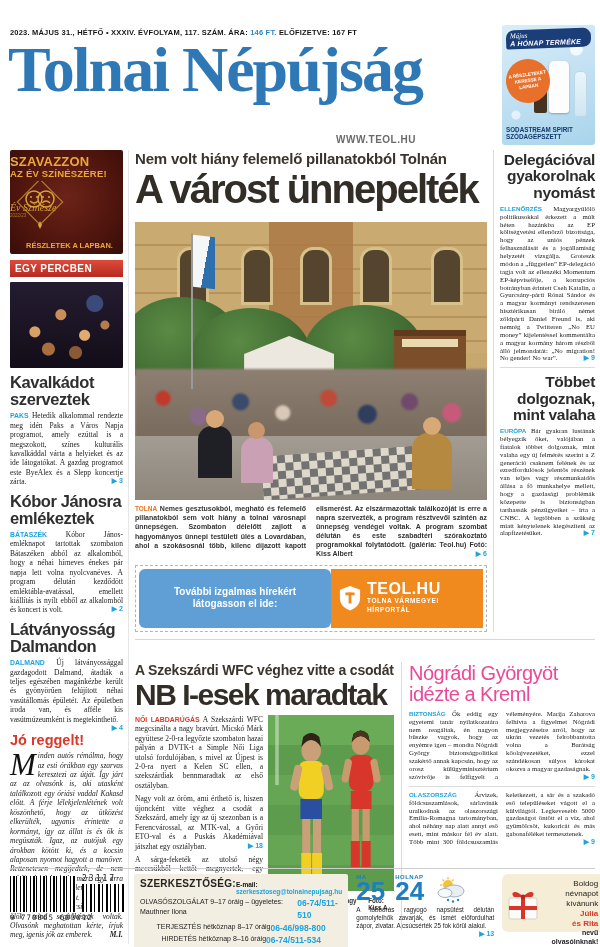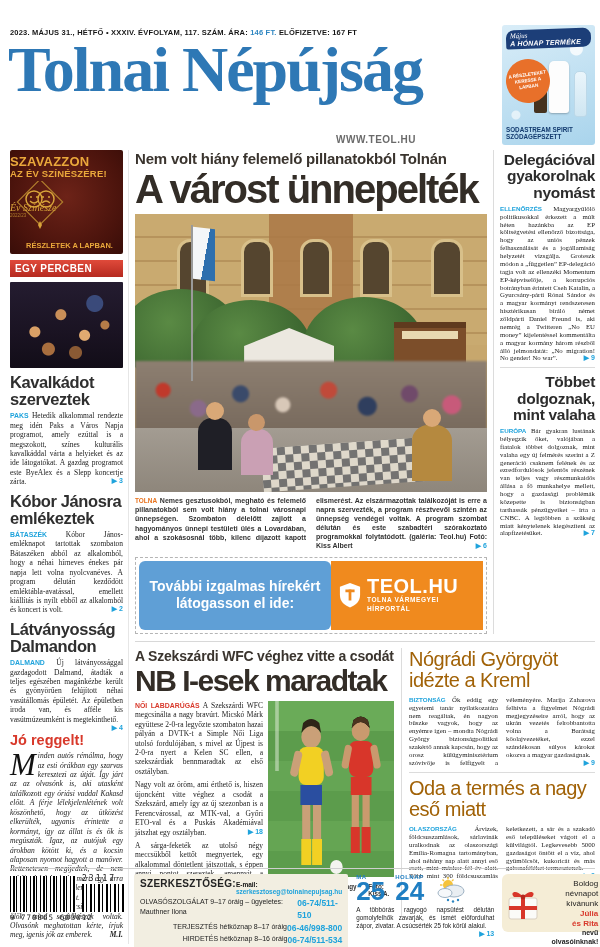--- a/index.html
+++ b/index.html
@@ -32,31 +32,31 @@
   .soda-dark{position:absolute;top:58px;right:48px;width:13px;height:30px;background:#45321f;border-radius:2px;}
   .month-product{position:absolute;bottom:4px;left:4px;right:4px;color:#123a6e;font-weight:bold;
                  font-size:6.3px;line-height:1.2;}
   
   .content{position:absolute;top:150px;left:10px;width:585px;display:flex;gap:6px;}
   .col-left{width:113px;flex:none;border-right:1px solid #e6e6e6;padding-right:5px;box-sizing:content-box;}
   .col-main{flex:1;min-width:0;}
   .top-row{display:flex;gap:6px;}
   .story-main{flex:1;min-width:0;}
   .col-right{width:95px;flex:none;border-left:1px solid #dcdcdc;padding-left:6px;}
-  .bottom-row{display:flex;gap:7px;border-top:1px solid #d8d8d8;margin-top:7px;padding-top:6px;height:268px;}
+  .bottom-row{display:flex;gap:7px;border-top:1px solid #d8d8d8;margin-top:7px;padding-top:22px;height:268px;}
   .football{flex:1;min-width:0;}
   .right-wide{width:186px;flex:none;border-left:1px solid #dcdcdc;padding-left:7px;}
   
   .kicker{font-size:14px;font-weight:bold;color:#3a342e;letter-spacing:-.2px;margin:0 0 2px;}
-  .headline-xl{font-size:40px;font-weight:bold;color:#332d27;letter-spacing:-2px;line-height:1;margin:0 0 5px;}
+  .headline-xl{font-size:40px;font-weight:bold;color:#332d27;letter-spacing:-2px;line-height:1;margin:0 0 13px;}
   .headline-nb{font-size:30px;font-weight:bold;color:#332d27;letter-spacing:-1.5px;line-height:1;margin:1px 0 5px;}
   .h-left{font-size:16.5px;line-height:1.03;color:#2f2f2f;letter-spacing:-.4px;margin:6px 0 3px;}
   .h-left.bold{font-weight:bold;}
   .h-right{font-size:15.5px;font-weight:bold;line-height:1.05;color:#2c2c2c;letter-spacing:-.3px;margin:2px 0 4px;text-align:right;}
-  .h-wide{font-size:20px;font-weight:normal;line-height:1.08;color:#a16207;letter-spacing:-.5px;margin:1px 0 4px;}
+  .h-wide{font-size:20px;font-weight:normal;line-height:1.08;color:#ec4899;letter-spacing:-.5px;margin:1px 0 4px;}
   .body{font-family:"Liberation Serif",serif;font-size:7.5px;line-height:1.26;text-align:justify;
         color:#1b1b1b;margin:0 0 4px;}
   .body.small{font-size:6.8px;line-height:1.16;}
   .body.cols2{column-count:2;column-gap:8px;}
   .body.italic{font-style:italic;}
   .tag{font-family:"Liberation Sans",sans-serif;font-weight:bold;font-size:.92em;}
   .tag.cyan{color:#1fa3dc;}
   .tag.red{color:#d8392b;}
   .tag.orange{color:#e8721c;}
   .pref{float:right;color:#1fa3dc;font-family:"Liberation Sans",sans-serif;font-weight:bold;font-size:7px;margin-left:3px;}
@@ -118,25 +118,25 @@
   .pm-p2{position:absolute;bottom:6%;left:30%;width:32px;height:46px;border-radius:14px 14px 0 0;background:#caa0b4;}
   .pm-p2 .head{position:absolute;top:-15px;left:7px;width:17px;height:17px;border-radius:50%;background:#c9976b;}
   .pm-p3{position:absolute;bottom:4%;right:10%;width:40px;height:56px;border-radius:16px 16px 0 0;background:#b5893f;}
   .pm-p3 .head{position:absolute;top:-16px;left:11px;width:18px;height:18px;border-radius:50%;background:#d9a877;}
   .pm-flagpole{position:absolute;top:4%;left:16%;width:2px;height:56%;background:#9a9a9a;}
   .pm-flag{position:absolute;top:5%;left:16.4%;width:22px;height:52px;background:linear-gradient(100deg,#f4f6f8 55%,#2e6fae 55%);transform:skewY(6deg);}
   
   .caption{margin-top:4px;font-size:7px;font-weight:bold;color:#333;line-height:1.3;
            column-count:2;column-gap:10px;text-align:justify;}
   .banner-wrap{margin-top:6px;border:1px dashed #b5b5b5;padding:3px;display:flex;}
-  .banner-blue{flex:1;background:#5f9fd6;border-radius:6px;color:#fff;font-weight:bold;font-size:14px;
+  .banner-blue{flex:1;background:#5f9fd6;border-radius:6px;color:#fff;font-weight:bold;font-size:10px;
                display:flex;align-items:center;justify-content:center;text-align:center;line-height:1.25;padding:17px 8px;}
   .banner-orange{width:152px;flex:none;background:#f08a1e;display:flex;align-items:center;gap:6px;padding:4px 8px;box-sizing:border-box;}
   .teol-brand{color:#fff;}
-  .teol-name{font-size:20px;font-weight:bold;letter-spacing:.5px;line-height:1;}
+  .teol-name{font-size:16px;font-weight:bold;letter-spacing:.5px;line-height:1;}
   .teol-sub{font-size:6.5px;font-weight:bold;letter-spacing:.6px;line-height:1.35;}
   
   .fb-flex{display:flex;gap:5px;}
   .fb-text{width:128px;flex:none;}
   .fb-photo{flex:1;position:relative;}
   .fb-caption{font-size:6.3px;font-weight:bold;color:#333;margin-top:2px;line-height:1.25;display:flex;justify-content:space-between;gap:4px;}
   
   .footer{position:absolute;left:10px;right:5px;top:868px;border-top:1px solid #cfcfcf;
           padding-top:5px;display:flex;gap:8px;align-items:flex-start;}
   .barcode-box{width:116px;flex:none;position:relative;height:48px;}
@@ -144,21 +144,21 @@
         background:repeating-linear-gradient(90deg,#000 0 1px,#fff 1px 3px,#000 3px 5px,#fff 5px 6px,#000 6px 7px,#fff 7px 10px);}
   .bars2{position:absolute;top:10px;left:72px;width:42px;height:28px;
         background:repeating-linear-gradient(90deg,#000 0 2px,#fff 2px 4px,#000 4px 5px,#fff 5px 8px);}
   .bc-issue{position:absolute;top:0;left:72px;font-family:"DejaVu Sans Mono",monospace;font-size:8px;letter-spacing:2px;}
   .bc-digits{position:absolute;top:39px;left:0;font-family:"DejaVu Sans Mono",monospace;font-size:7.5px;letter-spacing:1px;}
   .editorial{flex:1;background:#f2eee1;padding:4px 6px;border-radius:2px;font-size:7px;}
   .ed-head{display:flex;justify-content:space-between;align-items:baseline;margin-bottom:2px;}
   .ed-title{font-weight:bold;font-size:10px;letter-spacing:.3px;color:#222;}
   .ed-mail-label{font-weight:bold;color:#111;font-size:6.5px;}
   .ed-mail{color:#1fa3dc;font-weight:bold;font-size:6.5px;}
-  .ed-row{display:flex;justify-content:flex-end;line-height:1.45;}
+  .ed-row{display:flex;justify-content:center;line-height:1.45;}
   .ed-row .lbl{color:#222;}
   .ed-row .phone{color:#1fa3dc;font-weight:bold;font-size:8.5px;}
   .weather{width:138px;flex:none;}
   .wx-top{display:flex;align-items:flex-end;gap:10px;}
   .wx-cell{text-align:left;}
   .wx-label{color:#1f7ec2;font-weight:bold;font-size:6px;letter-spacing:.5px;}
   .wx-num{color:#1f7ec2;font-weight:bold;font-size:26px;line-height:.9;}
   .wx-text{font-size:6.3px;line-height:1.25;margin-top:3px;text-align:justify;color:#222;}
   .gift-ad{width:102px;flex:none;background:#f5edd6;border-radius:6px;height:58px;position:relative;
            padding:5px 6px;box-sizing:border-box;text-align:right;font-size:8px;line-height:1.25;}
@@ -408,21 +408,20 @@
         <div class="right-wide">
           <div>
             <h3 class="h-wide">Nógrádi Györgyöt idézte a Kreml</h3>
             <p class="body small cols2">
               <span class="tag cyan">BIZTONSÁG</span>
               <span>Ők eddig egy egyetemi tanár nyilatkozatára nem reagáltak, én nagyon büszke vagyok, hogy az enyémre igen – mondta Nógrádi György biztonságpolitikai szakértő annak kapcsán, hogy az orosz külügyminisztérium szóvivője is felfigyelt a véleményére. Marija Zaharova felhívta a figyelmet Nógrádi megjegyzéseire arról, hogy az ukrán vezetés felrobbantotta volna a Barátság kőolajvezetéket, ezzel szándékosan súlyos károkat okozva a magyar gazdaságnak.</span>
               <span class="pref">▶ 9</span>
             </p>
           </div>
           <div class="story2">
-            <h3 class="h-wide">Oda a termés a nagy eső miatt</h3>
             <p class="body small cols2">
               <span class="tag cyan">OLASZORSZÁG</span>
               <span>Árvizek, földcsuszamlások, sárlavinák uralkodnak az olaszországi Emilia-Romagna tartományban, ahol néhány nap alatt annyi eső esett, mint máskor fél év alatt. Több mint 300 földcsuszamlás keletkezett, a sár és a szakadó eső településeket vágott el a külvilágtól. Legkevesebb 5000 gazdaságot öntött el a víz, ahol gyümölcsöt, kukoricát és más gabonaféléket termesztenek.</span>
               <span class="pref">▶ 9</span>
             </p>
           </div>
         </div>
       </div>
     </div>
   </div>

